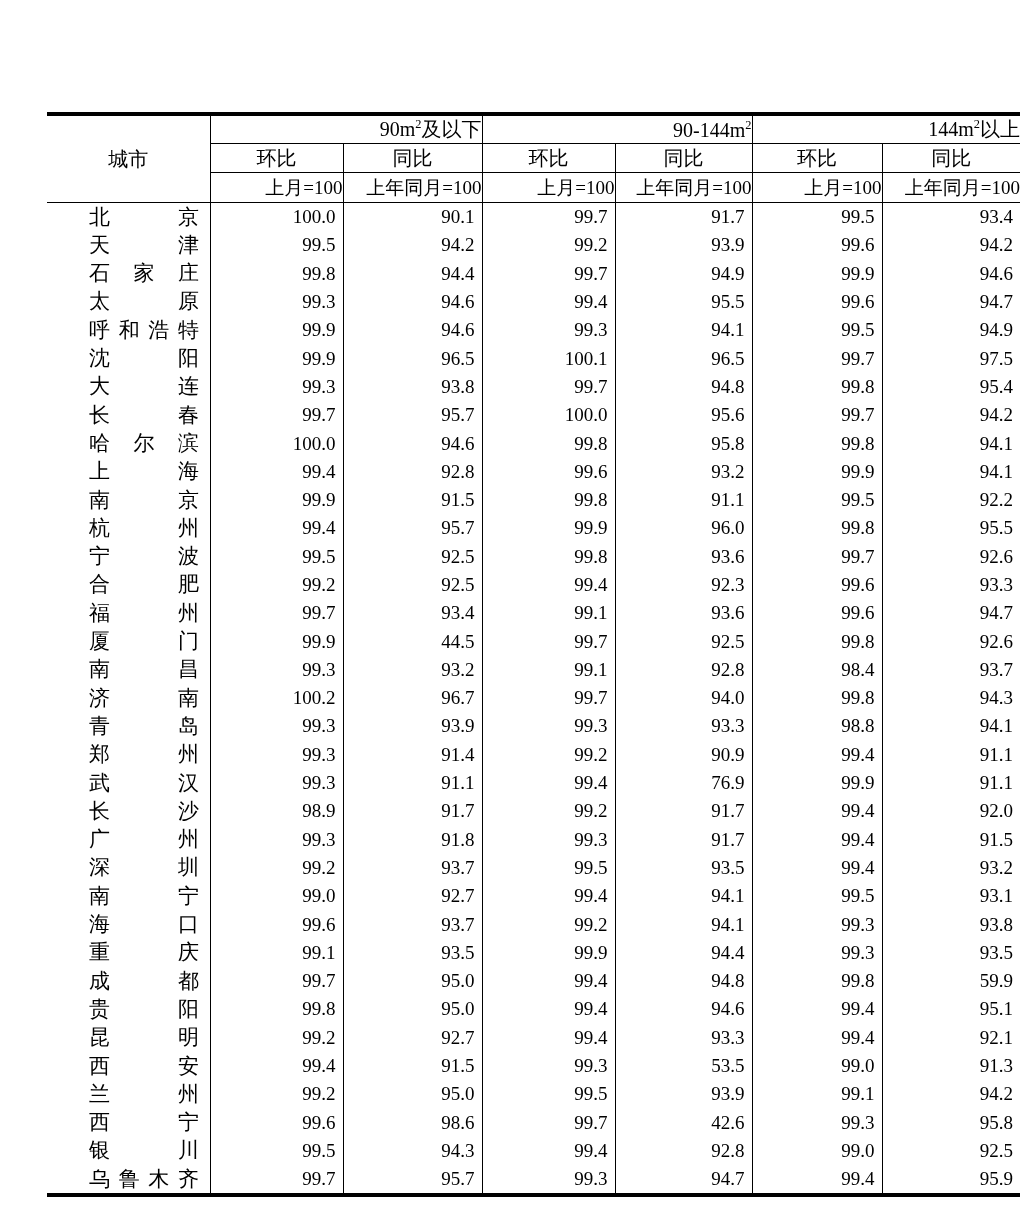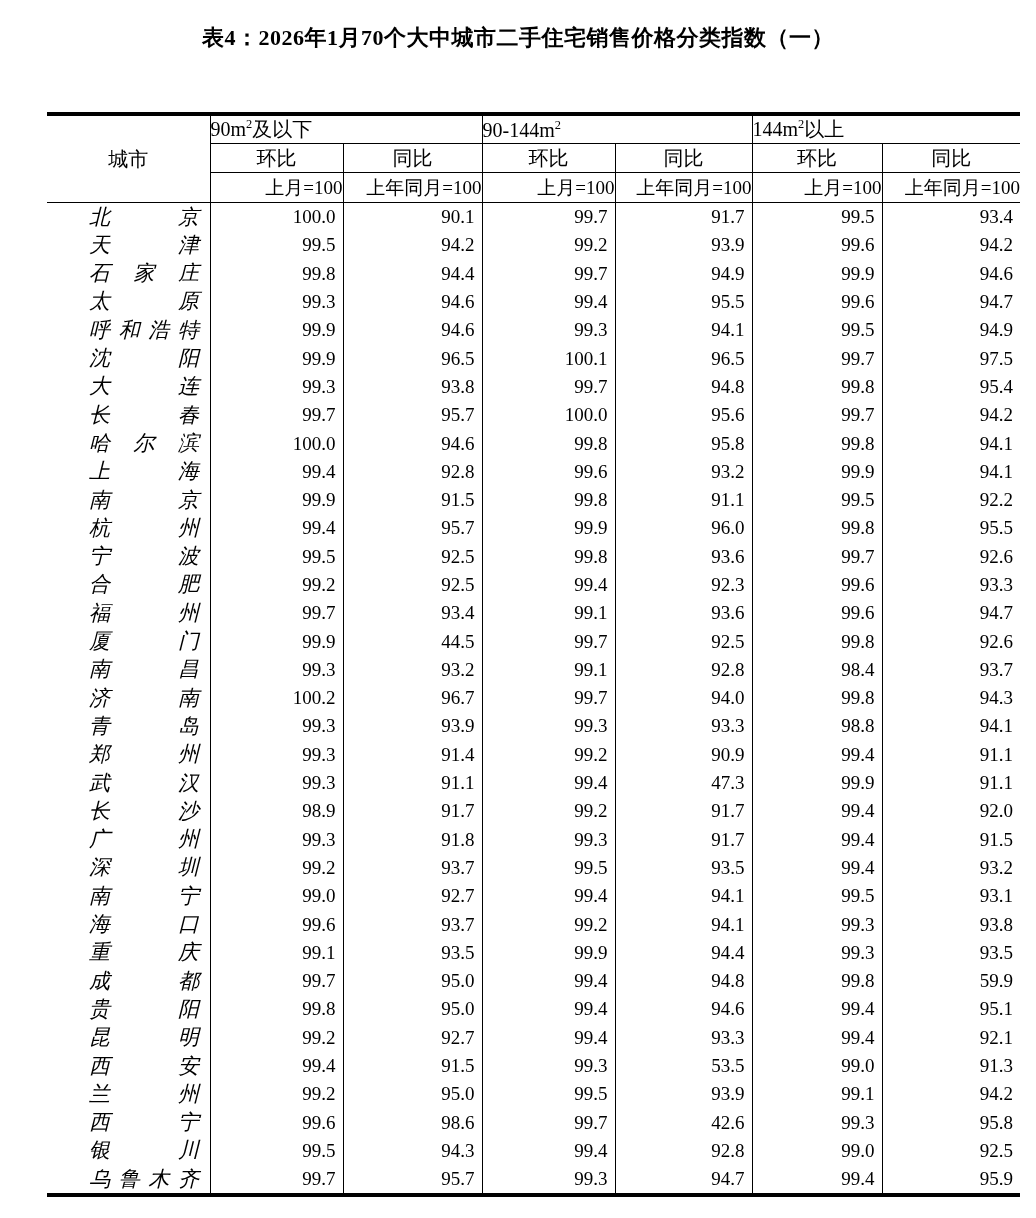--- a/index.html
+++ b/index.html
@@ -43,21 +43,21 @@
   .city-h {
     border-right: 1px solid #000;
     border-bottom: 1px solid #000;
     text-align: center;
     font-size: 20px;
   }
   .h1 th.grp {
     height: 27px;
     border-left: 1px solid #000;
     border-bottom: 1px solid #000;
-    text-align: left;
+    text-align: right;
     font-size: 20px;
   }
   .h1 th.grp sup { font-size: 0.62em; }
   .h2 th {
     height: 28px;
     border-left: 1px solid #000;
     border-bottom: 1px solid #000;
     text-align: center;
     font-size: 20px;
   }
@@ -66,21 +66,20 @@
     border-left: 1px solid #000;
     border-bottom: 1px solid #000;
     text-align: right;
     font-size: 19px;
   }
   
   .tbl td { height: 28.31px; }
   td.city-cell {
     text-align: left;
     padding-left: 42px;
-    font-style: italic;
   }
   .city-name {
     display: inline-block;
     width: 110px;
     font-size: 21px;
     line-height: 1.1;
     text-align: justify;
     text-align-last: justify;
   }
   td.val-cell {
@@ -88,21 +87,20 @@
     text-align: right;
     padding-right: 7px;
     font-size: 19px;
   }
 </style>
 </head>
 <body>
 
 <div class="page">
 
-  <h1 class="title">表4：2026年1月70个大中城市二手住宅销售价格分类指数（一）</h1>
 
   <table class="tbl">
     <colgroup>
       <col style="width:163px">
       <col style="width:133px">
       <col style="width:139px">
       <col style="width:133px">
       <col style="width:137px">
       <col style="width:130px">
       <col style="width:138px">
@@ -310,21 +308,21 @@
           <td class="val-cell">99.2</td>
           <td class="val-cell">90.9</td>
           <td class="val-cell">99.4</td>
           <td class="val-cell">91.1</td>
         </tr>
         <tr>
           <td class="city-cell"><span class="city-name">武汉</span></td>
           <td class="val-cell">99.3</td>
           <td class="val-cell">91.1</td>
           <td class="val-cell">99.4</td>
-          <td class="val-cell">47.3</td>
+          <td class="val-cell">76.9</td>
           <td class="val-cell">99.9</td>
           <td class="val-cell">91.1</td>
         </tr>
         <tr>
           <td class="city-cell"><span class="city-name">长沙</span></td>
           <td class="val-cell">98.9</td>
           <td class="val-cell">91.7</td>
           <td class="val-cell">99.2</td>
           <td class="val-cell">91.7</td>
           <td class="val-cell">99.4</td>

